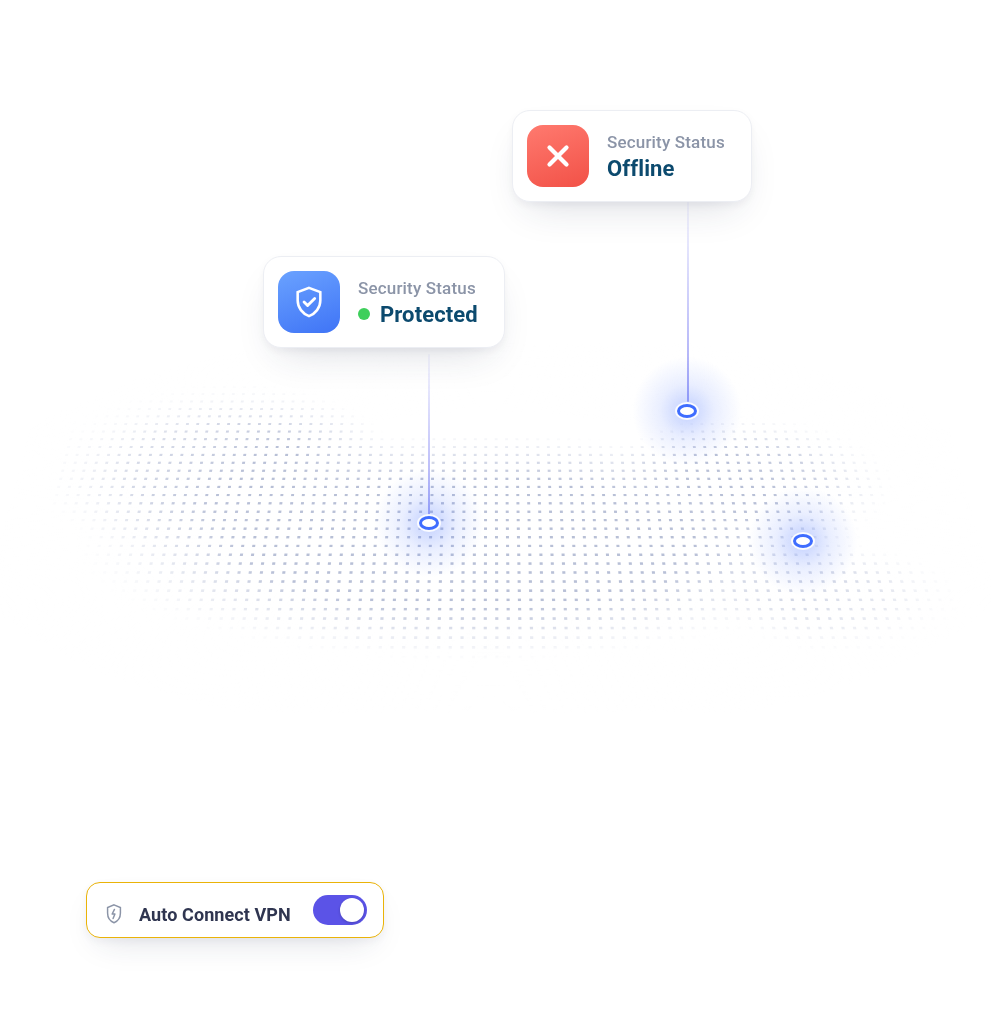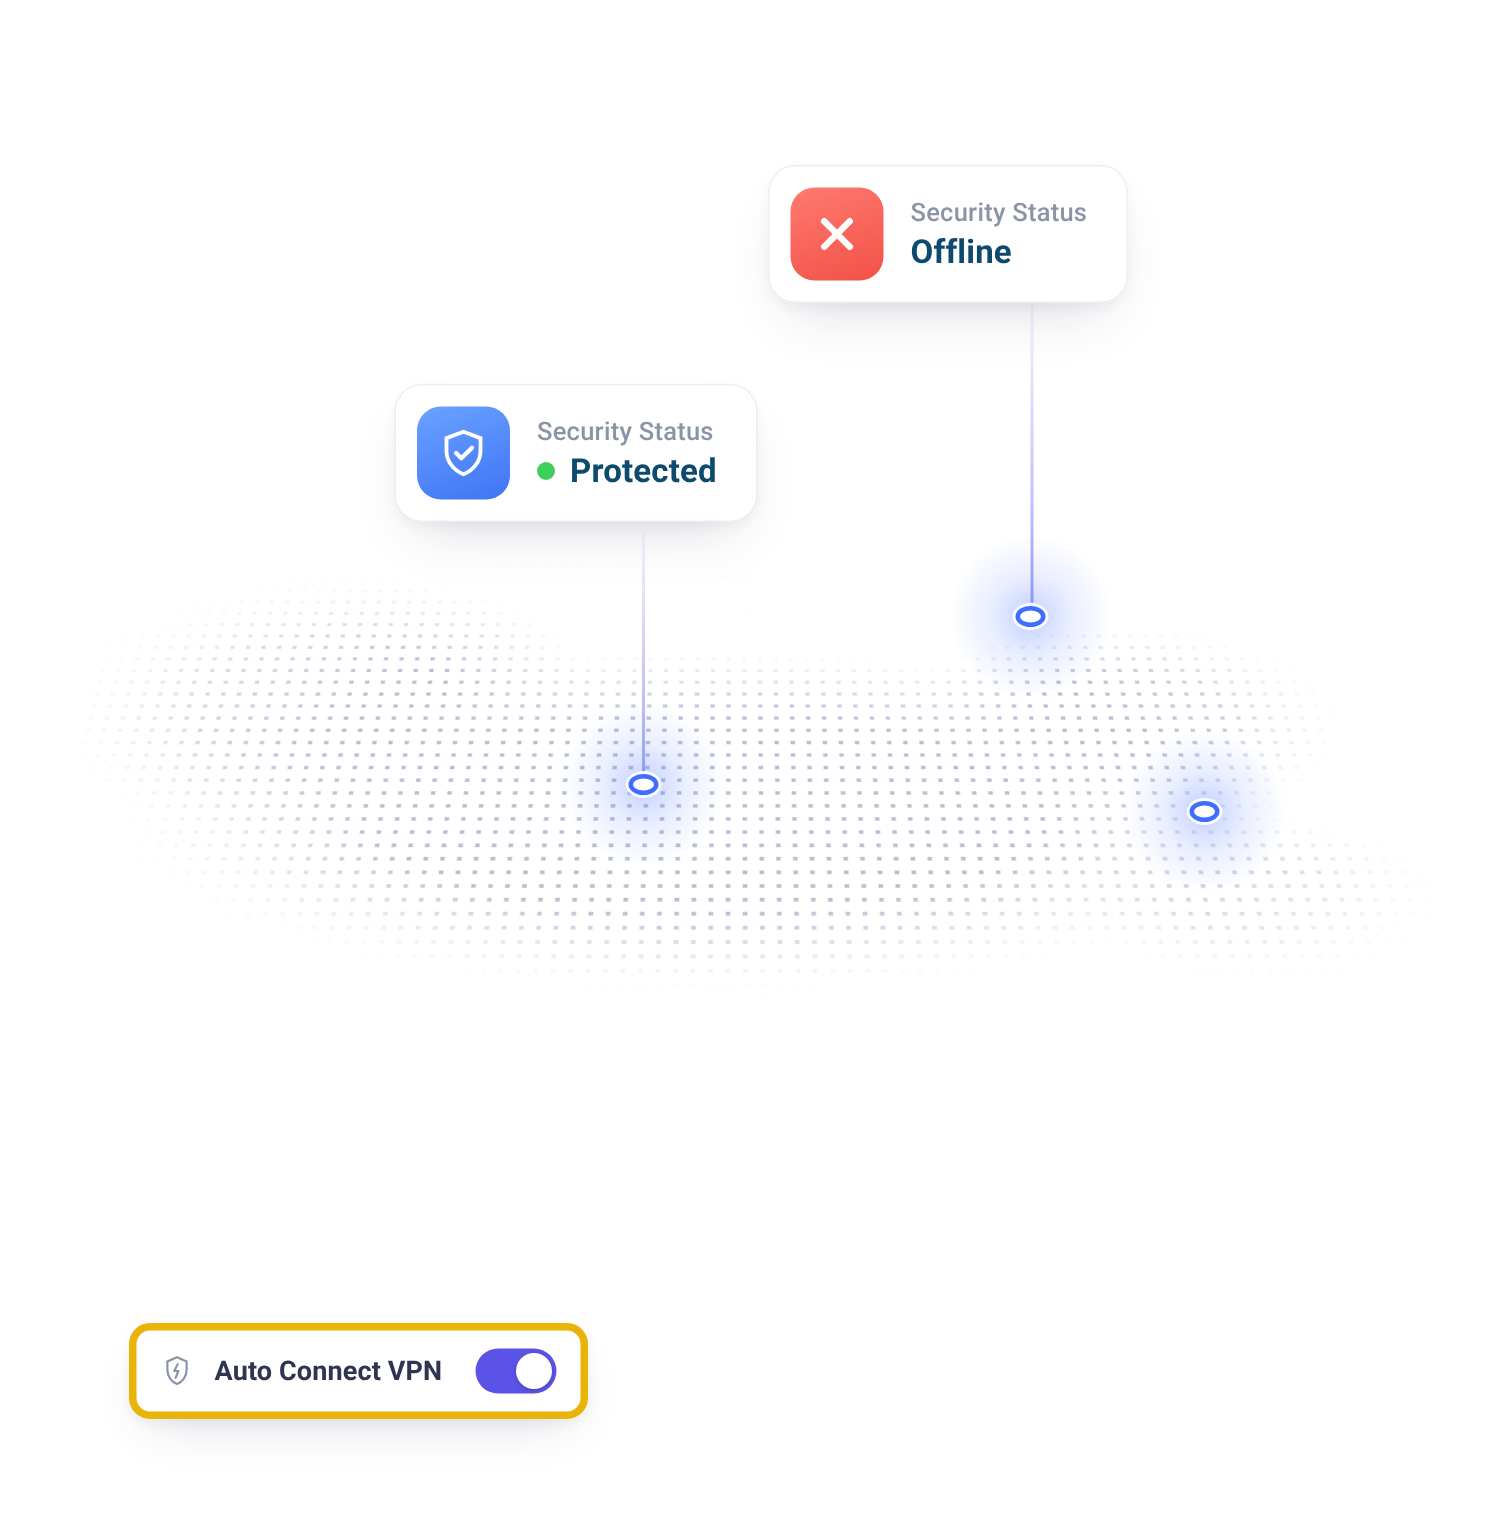--- a/index.html
+++ b/index.html
@@ -95,25 +95,25 @@
 
   .card.card-offline   { left: 512px; top: 110px; }
   .card.card-protected { left: 263px; top: 256px; }
 
   .badge svg { width: 34px; height: 34px; }
 
   
   .chip {
     position: absolute;
     left: 86px; top: 882px;
-    display: flex; align-items: center;
+    display: flex; align-items: flex-end;
     padding: 12px 16px;
     gap: 14px;
     background: #ffffff;
-    border: 5px solid #eab308;
+    border: 1px solid #eab308;
     border-radius: 14px;
     box-shadow: 0 14px 34px -14px rgba(33,42,80,0.18), 0 3px 8px rgba(33,42,80,0.05);
   }
   .chip .chip-icon {
     width: 22px; height: 22px; display: flex; align-items: center; justify-content: center;
     color: #8b94a7;
   }
   .chip .chip-label {
     font-size: 18px; font-weight: 700; color: #2f3550; letter-spacing: .005em;
   }

